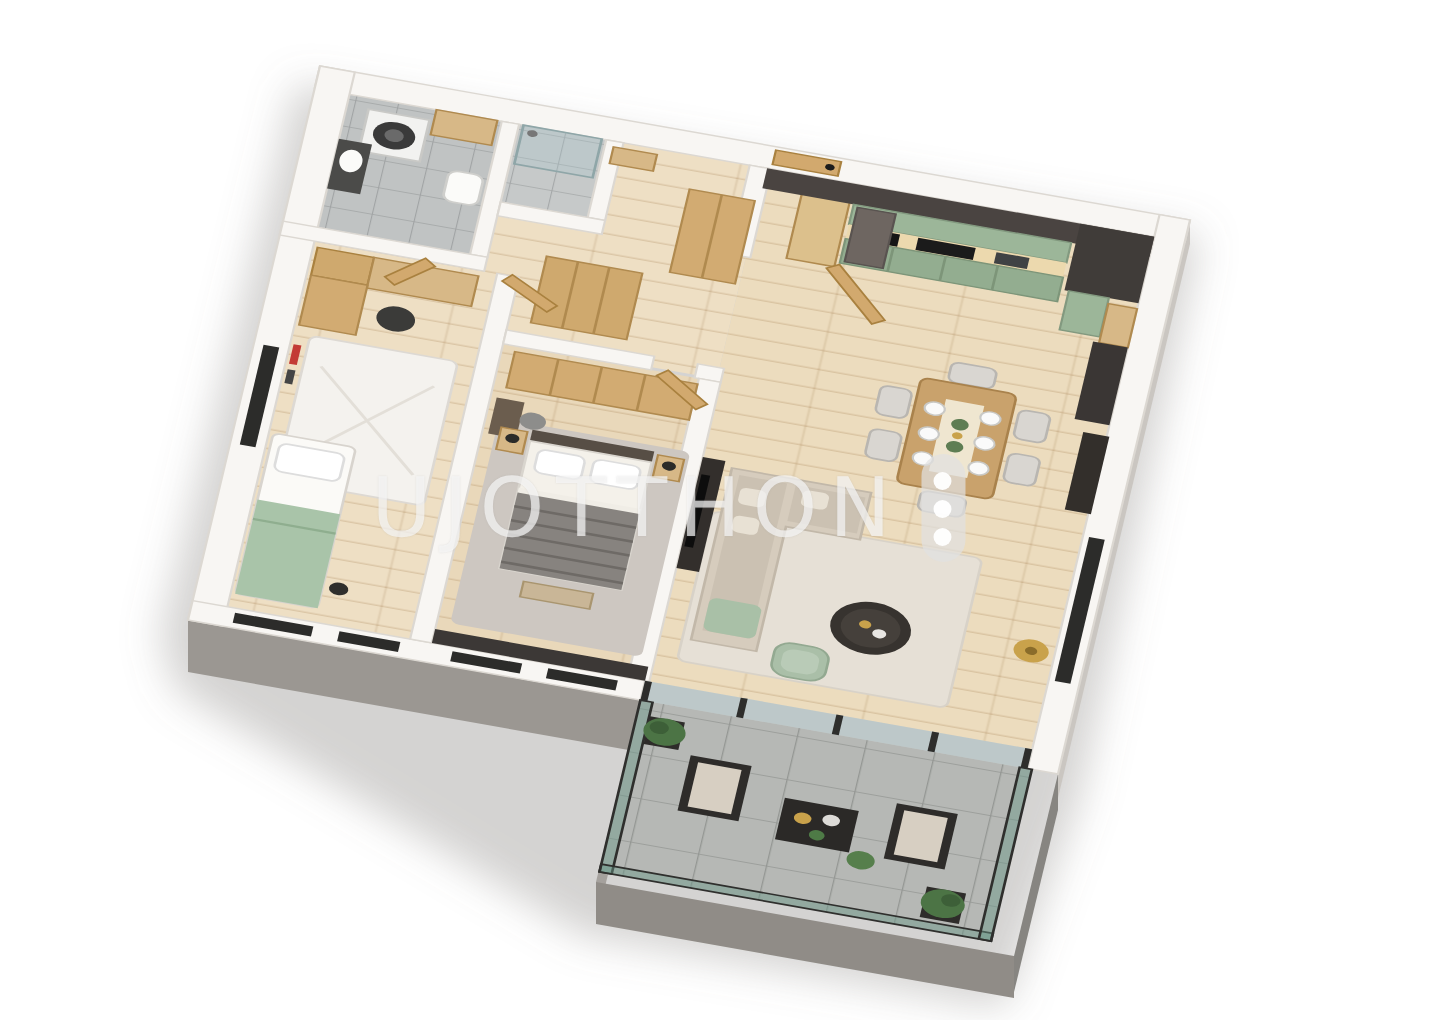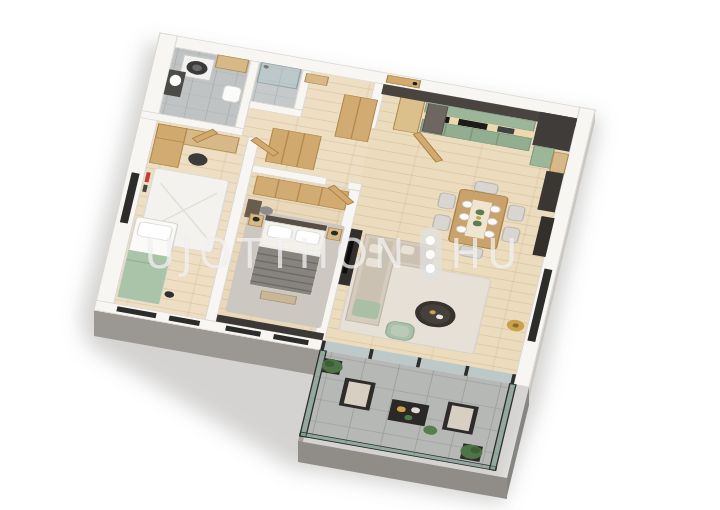--- a/index.html
+++ b/index.html
@@ -257,15 +257,14 @@
   </g>
 </svg>
 
 <div class="watermark">
   <span class="wm-text">UJOTTHON</span>
   <span class="wm-pill">
         <i></i>
         <i></i>
         <i></i>
       </span>
-  <span class="wm-text">HU</span>
 </div>
 </div>
 
 </body></html>

